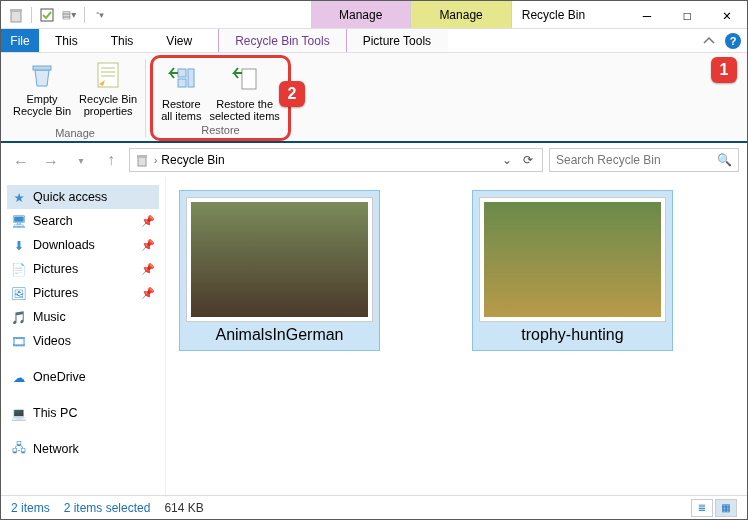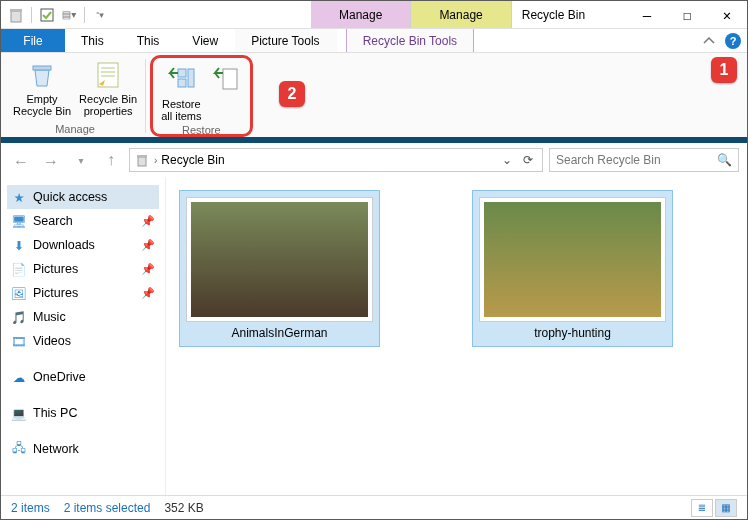--- a/index.html
+++ b/index.html
@@ -13,30 +13,30 @@
 .title-tabs { display: flex; margin-left: 196px; }
 .title-tab { padding: 4px 28px; font-size: 12px; border-right: 1px solid #d0d0d0; display: flex; align-items: center; }
 .tab-purple { background: #e6c5e6; }
 .tab-yellow { background: #e6e68c; }
 .title-text { padding: 4px 10px; font-size: 12px; display: flex; align-items: center; }
 .win-controls { margin-left: auto; display: flex; }
 .win-btn { width: 40px; display: flex; align-items: center; justify-content: center; font-size: 14px; font-family: monospace; }
 
 
 .menubar { height: 24px; display: flex; border-bottom: 1px solid #e0e0e0; position: relative; }
-.menu-file { width: 64px; background: #1979ca; color: #fff; font-size: 12px; display: flex; align-items: center; justify-content: center; }
+.menu-file { width: 38px; background: #1979ca; color: #fff; font-size: 12px; display: flex; align-items: center; justify-content: center; }
 .menu-item { padding: 0 16px; font-size: 12px; display: flex; align-items: center; border-right: 1px solid transparent; }
 .menu-tab-active { background: #fafafa; border-left: 1px solid #c6a6da; border-right: 1px solid #c6a6da; color: #6b3c90; }
 .menu-tab-pic { background: #fafafa; }
 .menu-right { margin-left: auto; display: flex; align-items: center; padding-right: 6px; gap: 8px; }
 .collapse-icon { width: 16px; height: 16px; display:flex; align-items:center; justify-content:center; }
 .help-icon { width: 16px; height: 16px; background: #1979ca; color: #fff; border-radius: 50%; font-size: 11px; font-weight: bold; display:flex; align-items:center; justify-content:center; }
 
 
-.ribbon { height: 90px; background: #fafafa; border-bottom: 6px solid #0c4a6e; display: flex; padding: 2px 8px 0; }
+.ribbon { height: 90px; background: #fafafa; border-bottom: 2px solid #0c4a6e; display: flex; padding: 2px 8px 0; }
 .ribbon-group { display: flex; flex-direction: column; align-items: center; padding: 0 4px; }
 .ribbon-items { display: flex; gap: 8px; flex: 1; align-items: flex-start; padding-top: 4px; }
 .ribbon-btn { display: flex; flex-direction: column; align-items: center; font-size: 11px; text-align: center; gap: 2px; }
 .ribbon-btn .icon { width: 32px; height: 32px; display:flex; align-items:center; justify-content:center; }
 .ribbon-group-label { font-size: 11px; color: #666; padding: 2px 0; }
 .ribbon-sep { width: 1px; background: #ddd; margin: 4px 4px; }
 .restore-box { border: 3px solid #e53935; border-radius: 10px; padding: 2px 4px; }
 
 
 .addressbar { height: 34px; display: flex; align-items: center; padding: 4px 8px; gap: 6px; }
@@ -54,21 +54,21 @@
 .nav-item.active { background: #d8e6f2; }
 .nav-item .pin { margin-left: auto; color: #888; font-size: 11px; }
 .nav-item .ic { width: 16px; height: 16px; display:flex; align-items:center; justify-content:center; }
 .nav-group-gap { height: 12px; }
 
 .content { flex: 1; padding: 14px; display: flex; gap: 94px; align-items: flex-start; }
 .file-item { display: flex; flex-direction: column; align-items: center; gap: 4px; padding: 6px; }
 .file-item.selected { background: #cce5f6; outline: 1px solid #8cc2ea; }
 .thumb { width: 187px; height: 125px; background: #fff; border: 1px solid #ccc; padding: 4px; display:flex; }
 .thumb-inner { flex:1; background:#888; }
-.file-label { font-size: 12px; }
+.file-label { font-size: 16px; }
 
 
 .statusbar { position:absolute; bottom:0; left:0; right:0; height: 24px; border-top: 1px solid #ddd; display: flex; align-items: center; padding: 0 10px; font-size: 12px; color: #1b6fbb; gap: 14px; }
 .statusbar .right { margin-left: auto; display:flex; gap:2px; }
 .view-toggle { width: 22px; height: 18px; border: 1px solid #ccc; display:flex; align-items:center; justify-content:center; font-size:10px; }
 
 
 .ann { position: absolute; width: 26px; height: 26px; background: #e53935; border-radius: 6px; color: #fff; font-weight: bold; font-size: 16px; display:flex; align-items:center; justify-content:center; box-shadow: 0 1px 2px rgba(0,0,0,.3); }
 
 
@@ -106,22 +106,22 @@
     <div class="win-btn">☐</div>
     <div class="win-btn">✕</div>
   </div>
 </div>
 
 <div class="menubar">
   <div class="menu-file">File</div>
   <div class="menu-item">This</div>
   <div class="menu-item">This</div>
   <div class="menu-item">View</div>
+  <div class="menu-item menu-tab-active" style="margin-left:9px">Recycle Bin Tools</div>
   <div class="menu-item menu-tab-pic">Picture Tools</div>
-  <div class="menu-item menu-tab-active" style="margin-left:9px">Recycle Bin Tools</div>
   <div class="menu-right">
     <div class="collapse-icon">
       <svg width="14" height="14">
           <path d="M2 9l5-5 5 5" stroke="#777" stroke-width="1.5" fill="none"></path>
         </svg>
     </div>
     <div class="help-icon">?</div>
   </div>
 </div>
 
@@ -170,20 +170,22 @@
           <span style="white-space:pre-line">Restore
 all items</span>
         </div>
         <div class="ribbon-btn">
           <div class="icon">
             <svg width="30" height="30">
                 <rect x="12" y="4" width="14" height="20" fill="#fff" stroke="#999"></rect>
                 <path d="M12 8H4l4-5M4 8l4 5" stroke="#2e8b34" stroke-width="2" fill="none"></path>
               </svg>
           </div>
+          <span style="white-space:pre-line">Restore the
+selected items</span>
         </div>
       </div>
       <div class="ribbon-group-label">Restore</div>
     </div>
   </div>
 
   <div class="ann" style="top:80px; left:278px;">2</div>
 </div>
 
 <div class="addressbar">
@@ -274,18 +276,18 @@
         <div class="thumb-inner" style="background:linear-gradient(#6a8a4a,#b89a4a)"></div>
       </div>
       <div class="file-label">trophy-hunting</div>
     </div>
   </div>
 </div>
 
 <div class="statusbar">
   <span>2 items</span>
   <span>2 items selected</span>
-  <span style="color:#333">352 KB</span>
+  <span style="color:#333">614 KB</span>
   <div class="right">
     <div class="view-toggle">≣</div>
     <div class="view-toggle" style="background:#d8e6f2">▦</div>
   </div>
 </div>
 
 </body></html>

